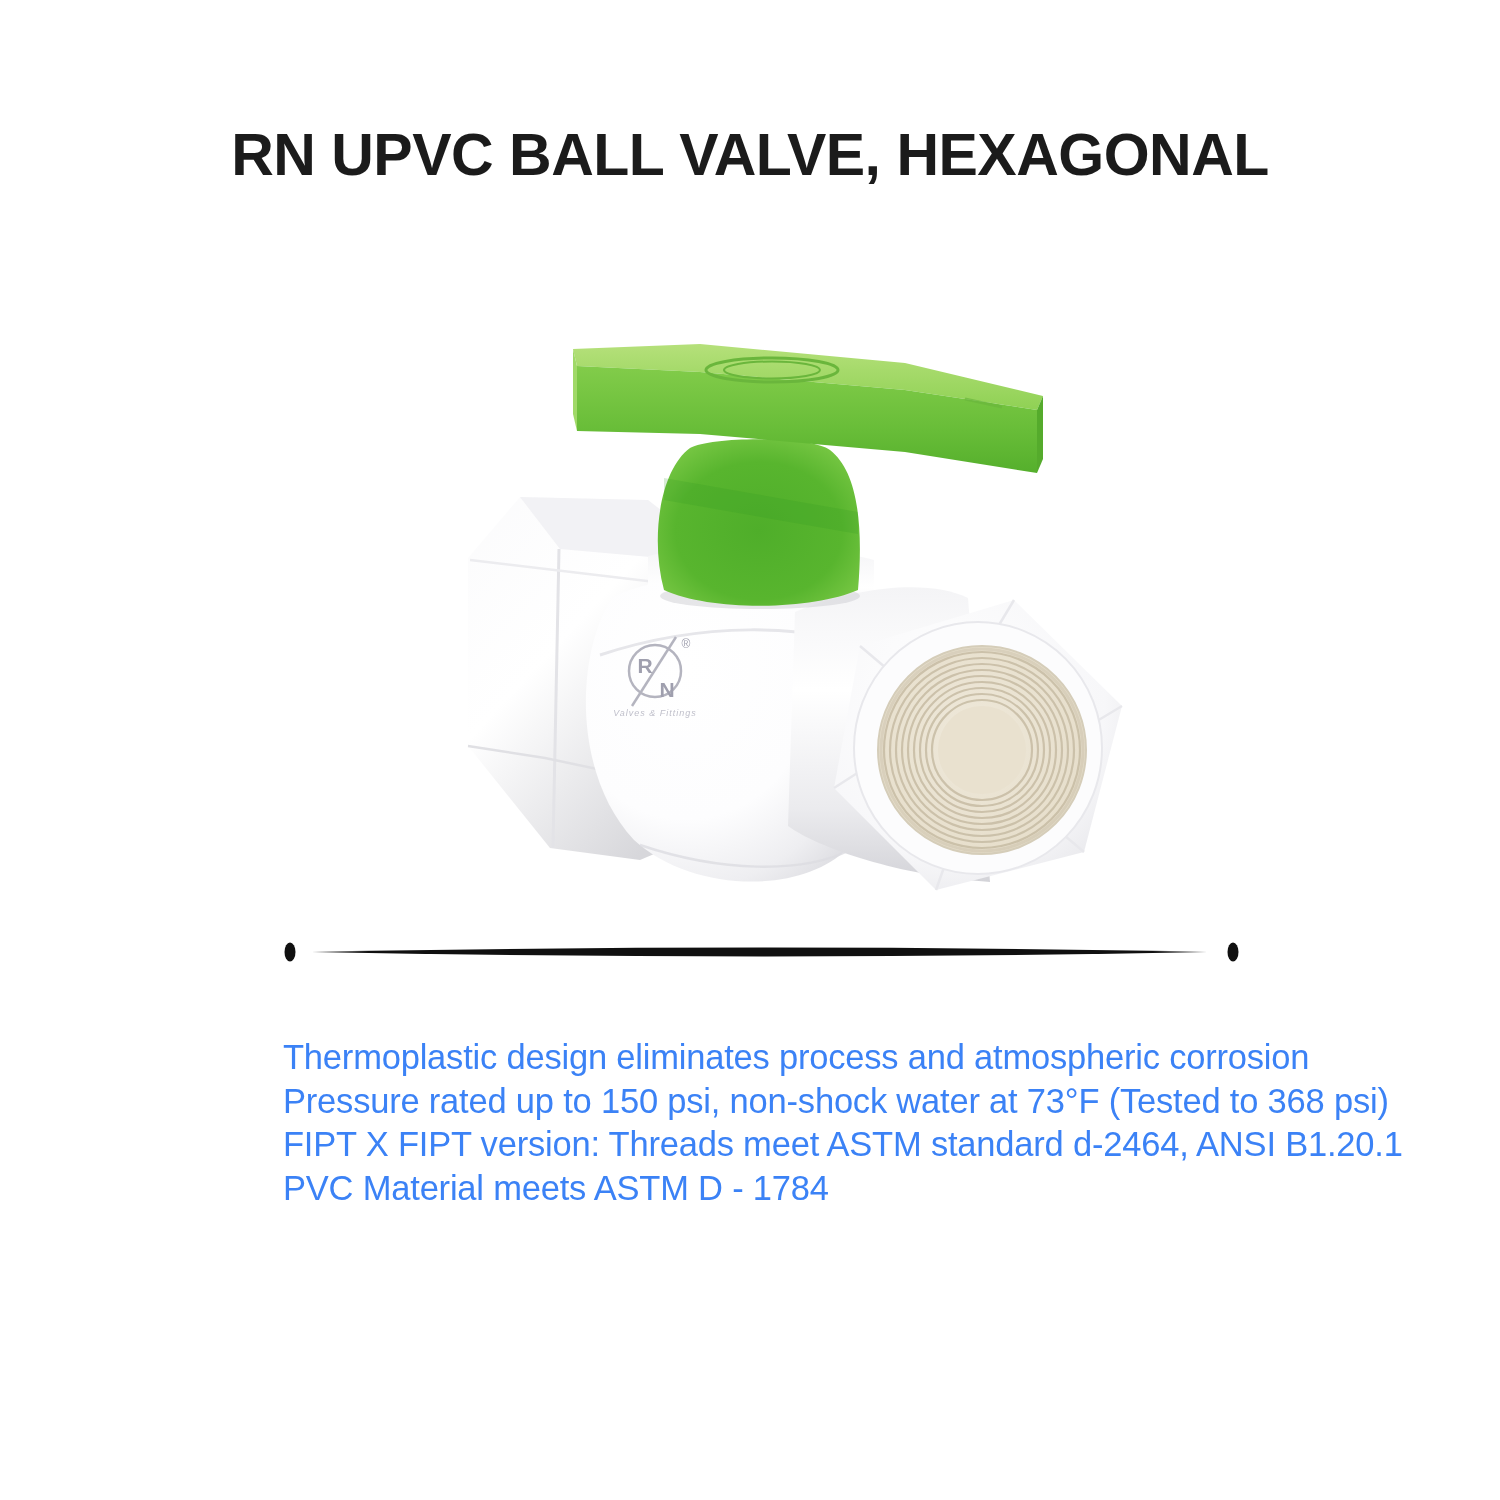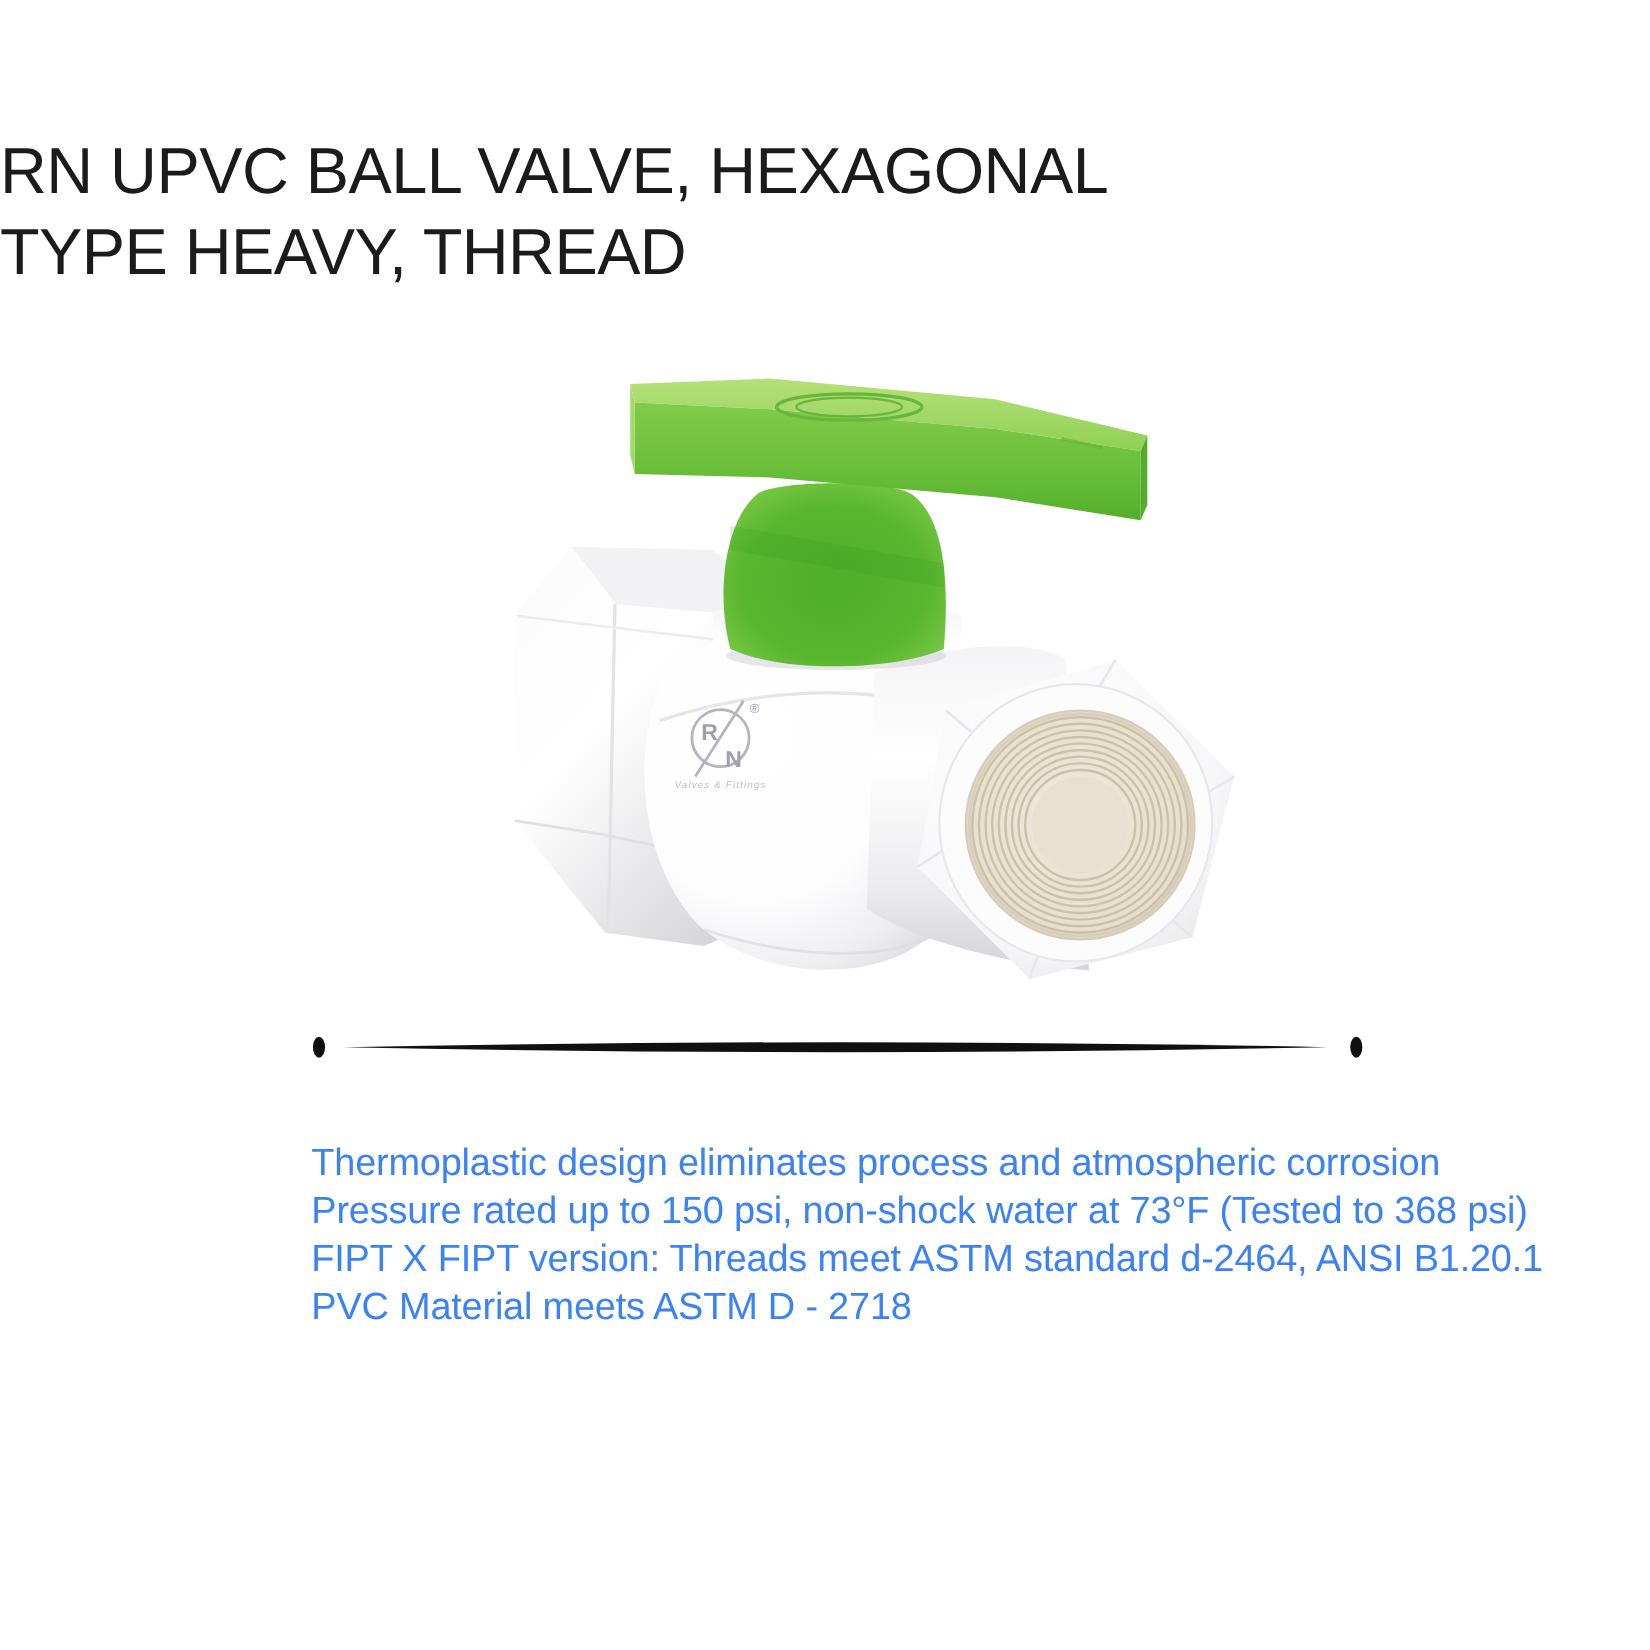--- a/index.html
+++ b/index.html
@@ -1,42 +1,41 @@
 <!DOCTYPE html>
 <html><head>
 <meta charset="utf-8">
 <style>
   html,body{margin:0;padding:0;background:#ffffff;}
   .canvas{
     position:relative;width:1500px;height:1500px;background:#ffffff;
     overflow:hidden;font-family:"Liberation Sans",sans-serif;
   }
   .title{
-    position:absolute;left:0;right:0;top:118px;
-    font-weight:400;font-size:59px;line-height:74px;color:#1b1b1b;
+    position:absolute;left:0;right:0;top:118px;text-align:center;
+    font-weight:700;font-size:59px;line-height:74px;color:#1b1b1b;
     letter-spacing:-0.5px;
   }
   .features{
     position:absolute;left:283px;top:1036px;width:1190px;
     font-size:34.5px;line-height:43.6px;color:#3b82f6;letter-spacing:-0.2px;
   }
   .features div{white-space:nowrap;}
   svg.scene{position:absolute;left:0;top:0;width:1500px;height:1500px;}
   .logo-letter{font-size:21px;font-weight:700;fill:#9f9fae;}
   .logo-reg{font-size:12px;fill:#9f9fae;}
   .logo-caption{font-size:9px;fill:#bfbfca;font-style:italic;letter-spacing:1px;}
 </style>
 </head>
 <body>
 
 <div class="canvas">
 
   <div class="title">
     <div>RN UPVC BALL VALVE, HEXAGONAL</div>
-    <div>TYPE HEAVY, THREAD</div>
   </div>
 
   <svg class="scene" viewBox="0 0 1500 1500" aria-hidden="true">
     <defs>
       <linearGradient id="gWhiteV" x1="0" y1="0" x2="0" y2="1">
         <stop offset="0" stop-color="#f4f4f6"></stop>
           <stop offset="0.35" stop-color="#ffffff"></stop>
         <stop offset="0.75" stop-color="#ebebee"></stop>
           <stop offset="1" stop-color="#d3d3d8"></stop>
       </linearGradient>
@@ -150,16 +149,16 @@
       <ellipse cx="290" cy="952" rx="5.5" ry="9.5" fill="#101010"></ellipse>
       <ellipse cx="1233" cy="952" rx="5.5" ry="9.5" fill="#101010"></ellipse>
       <path d="M312,952 Q770,943 1207,952 Q770,961 312,952 Z" fill="#101010"></path>
     </g>
   </svg>
 
   <div class="features">
     <div>Thermoplastic design eliminates process and atmospheric corrosion</div>
     <div>Pressure rated up to 150 psi, non-shock water at 73°F (Tested to 368 psi)</div>
     <div>FIPT X FIPT version: Threads meet ASTM standard d-2464, ANSI B1.20.1</div>
-    <div>PVC Material meets ASTM D - 2718</div>
+    <div>PVC Material meets ASTM D - 1784</div>
   </div>
 
 </div>
 
 </body></html>

